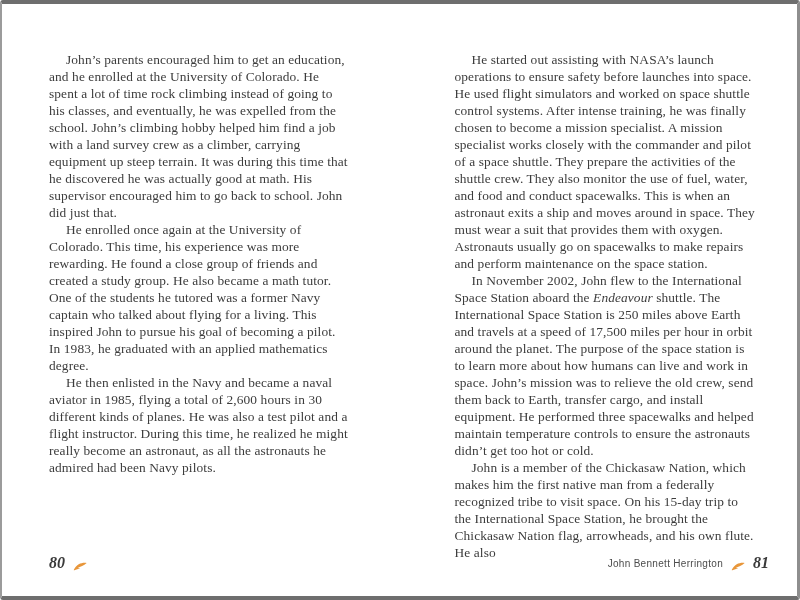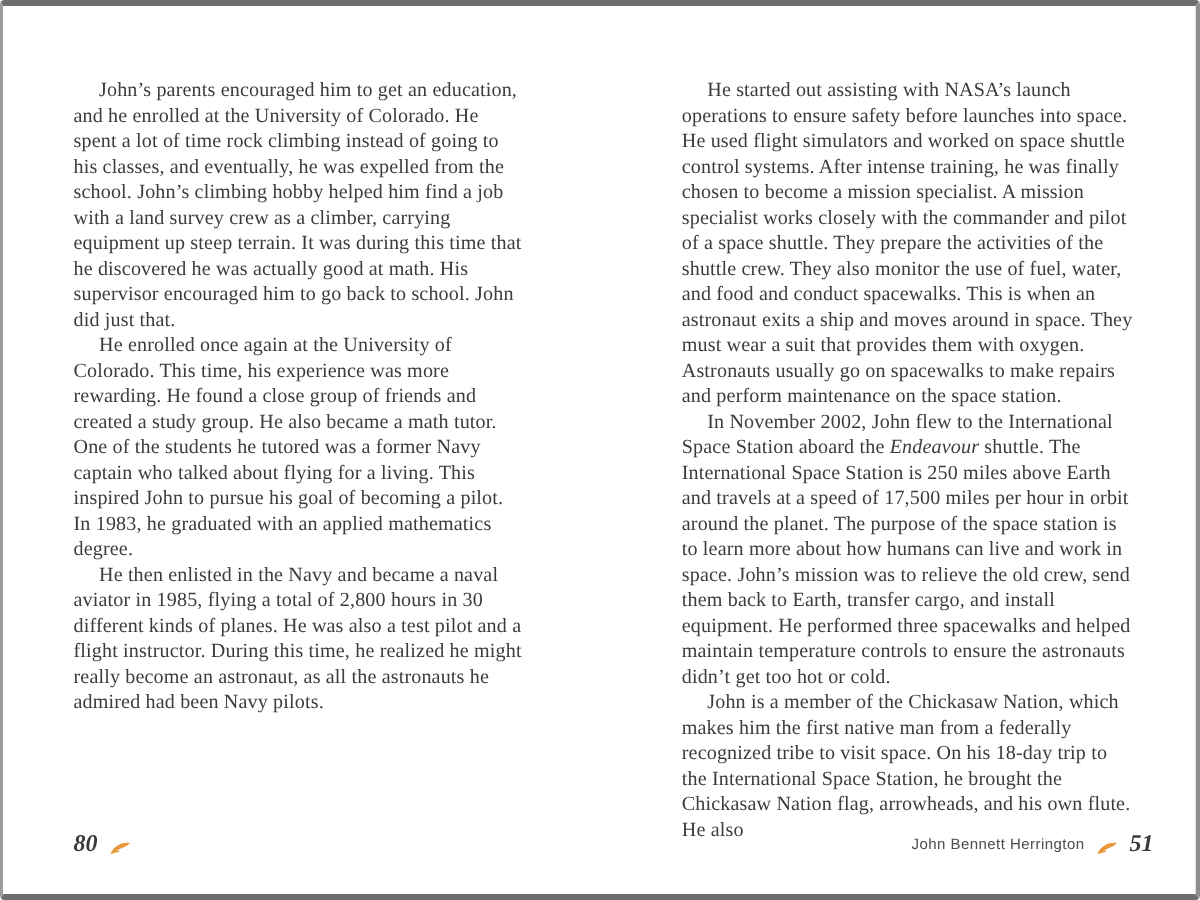--- a/index.html
+++ b/index.html
@@ -89,43 +89,43 @@
 </head>
 <body>
 
 <div class="book">
   <div class="spread">
 
     <div class="page left">
       <div class="body-text">
           <p>John’s parents encouraged him to get an education, and he enrolled at the University of Colorado. He spent a lot of time rock climbing instead of going to his classes, and eventually, he was expelled from the school. John’s climbing hobby helped him find a job with a land survey crew as a climber, carrying equipment up steep terrain. It was during this time that he discovered he was actually good at math. His supervisor encouraged him to go back to school. John did just that.</p>
           <p>He enrolled once again at the University of Colorado. This time, his experience was more rewarding. He found a close group of friends and created a study group. He also became a math tutor. One of the students he tutored was a former Navy captain who talked about flying for a living. This inspired John to pursue his goal of becoming a pilot. In 1983, he graduated with an applied mathematics degree.</p>
-          <p>He then enlisted in the Navy and became a naval aviator in 1985, flying a total of 2,800 hours in 30 different kinds of planes. He was also a test pilot and a flight instructor. During this time, he realized he might really become an astronaut, as all the astronauts he admired had been Navy pilots.</p>
+          <p>He then enlisted in the Navy and became a naval aviator in 1985, flying a total of 2,600 hours in 30 different kinds of planes. He was also a test pilot and a flight instructor. During this time, he realized he might really become an astronaut, as all the astronauts he admired had been Navy pilots.</p>
         </div>
       <div class="footer">
         <span class="page-num">80</span>
         <span class="feather">
           <svg viewBox="0 0 20 14" width="14" height="10" aria-hidden="true">
             <path fill="currentColor" d="M19.5 1.2 C13 0.2 5.5 2.6 1.2 10.8 C0.9 11.4 1.3 11.9 2 11.6 C4.6 10.5 7.6 10.2 10.4 8.8 L6.8 8.6 C10.4 6.2 15.6 5.4 19.5 1.2 Z"></path>
           </svg>
         </span>
       </div>
     </div>
 
     <div class="page right">
       <div class="body-text">
           <p>He started out assisting with NASA’s launch operations to ensure safety before launches into space. He used flight simulators and worked on space shuttle control systems. After intense training, he was finally chosen to become a mission specialist. A mission specialist works closely with the commander and pilot of a space shuttle. They prepare the activities of the shuttle crew. They also monitor the use of fuel, water, and food and conduct spacewalks. This is when an astronaut exits a ship and moves around in space. They must wear a suit that provides them with oxygen. Astronauts usually go on spacewalks to make repairs and perform maintenance on the space station.</p>
           <p>In November 2002, John flew to the International Space Station aboard the <em>Endeavour</em> shuttle. The International Space Station is 250 miles above Earth and travels at a speed of 17,500 miles per hour in orbit around the planet. The purpose of the space station is to learn more about how humans can live and work in space. John’s mission was to relieve the old crew, send them back to Earth, transfer cargo, and install equipment. He performed three spacewalks and helped maintain temperature controls to ensure the astronauts didn’t get too hot or cold.</p>
-          <p>John is a member of the Chickasaw Nation, which makes him the first native man from a federally recognized tribe to visit space. On his 18-day trip to the International Space Station, he brought the Chickasaw Nation flag, arrowheads, and his own flute. He also</p>
+          <p>John is a member of the Chickasaw Nation, which makes him the first native man from a federally recognized tribe to visit space. On his 15-day trip to the International Space Station, he brought the Chickasaw Nation flag, arrowheads, and his own flute. He also</p>
         </div>
       <div class="footer">
         <span class="footer-label-name">John Bennett Herrington</span>
         <span class="feather">
           <svg viewBox="0 0 20 14" width="14" height="10" aria-hidden="true">
             <path fill="currentColor" d="M19.5 1.2 C13 0.2 5.5 2.6 1.2 10.8 C0.9 11.4 1.3 11.9 2 11.6 C4.6 10.5 7.6 10.2 10.4 8.8 L6.8 8.6 C10.4 6.2 15.6 5.4 19.5 1.2 Z"></path>
           </svg>
         </span>
-        <span class="page-num">51</span>
+        <span class="page-num">81</span>
       </div>
     </div>
 
   </div>
 </div>
 
 </body></html>

